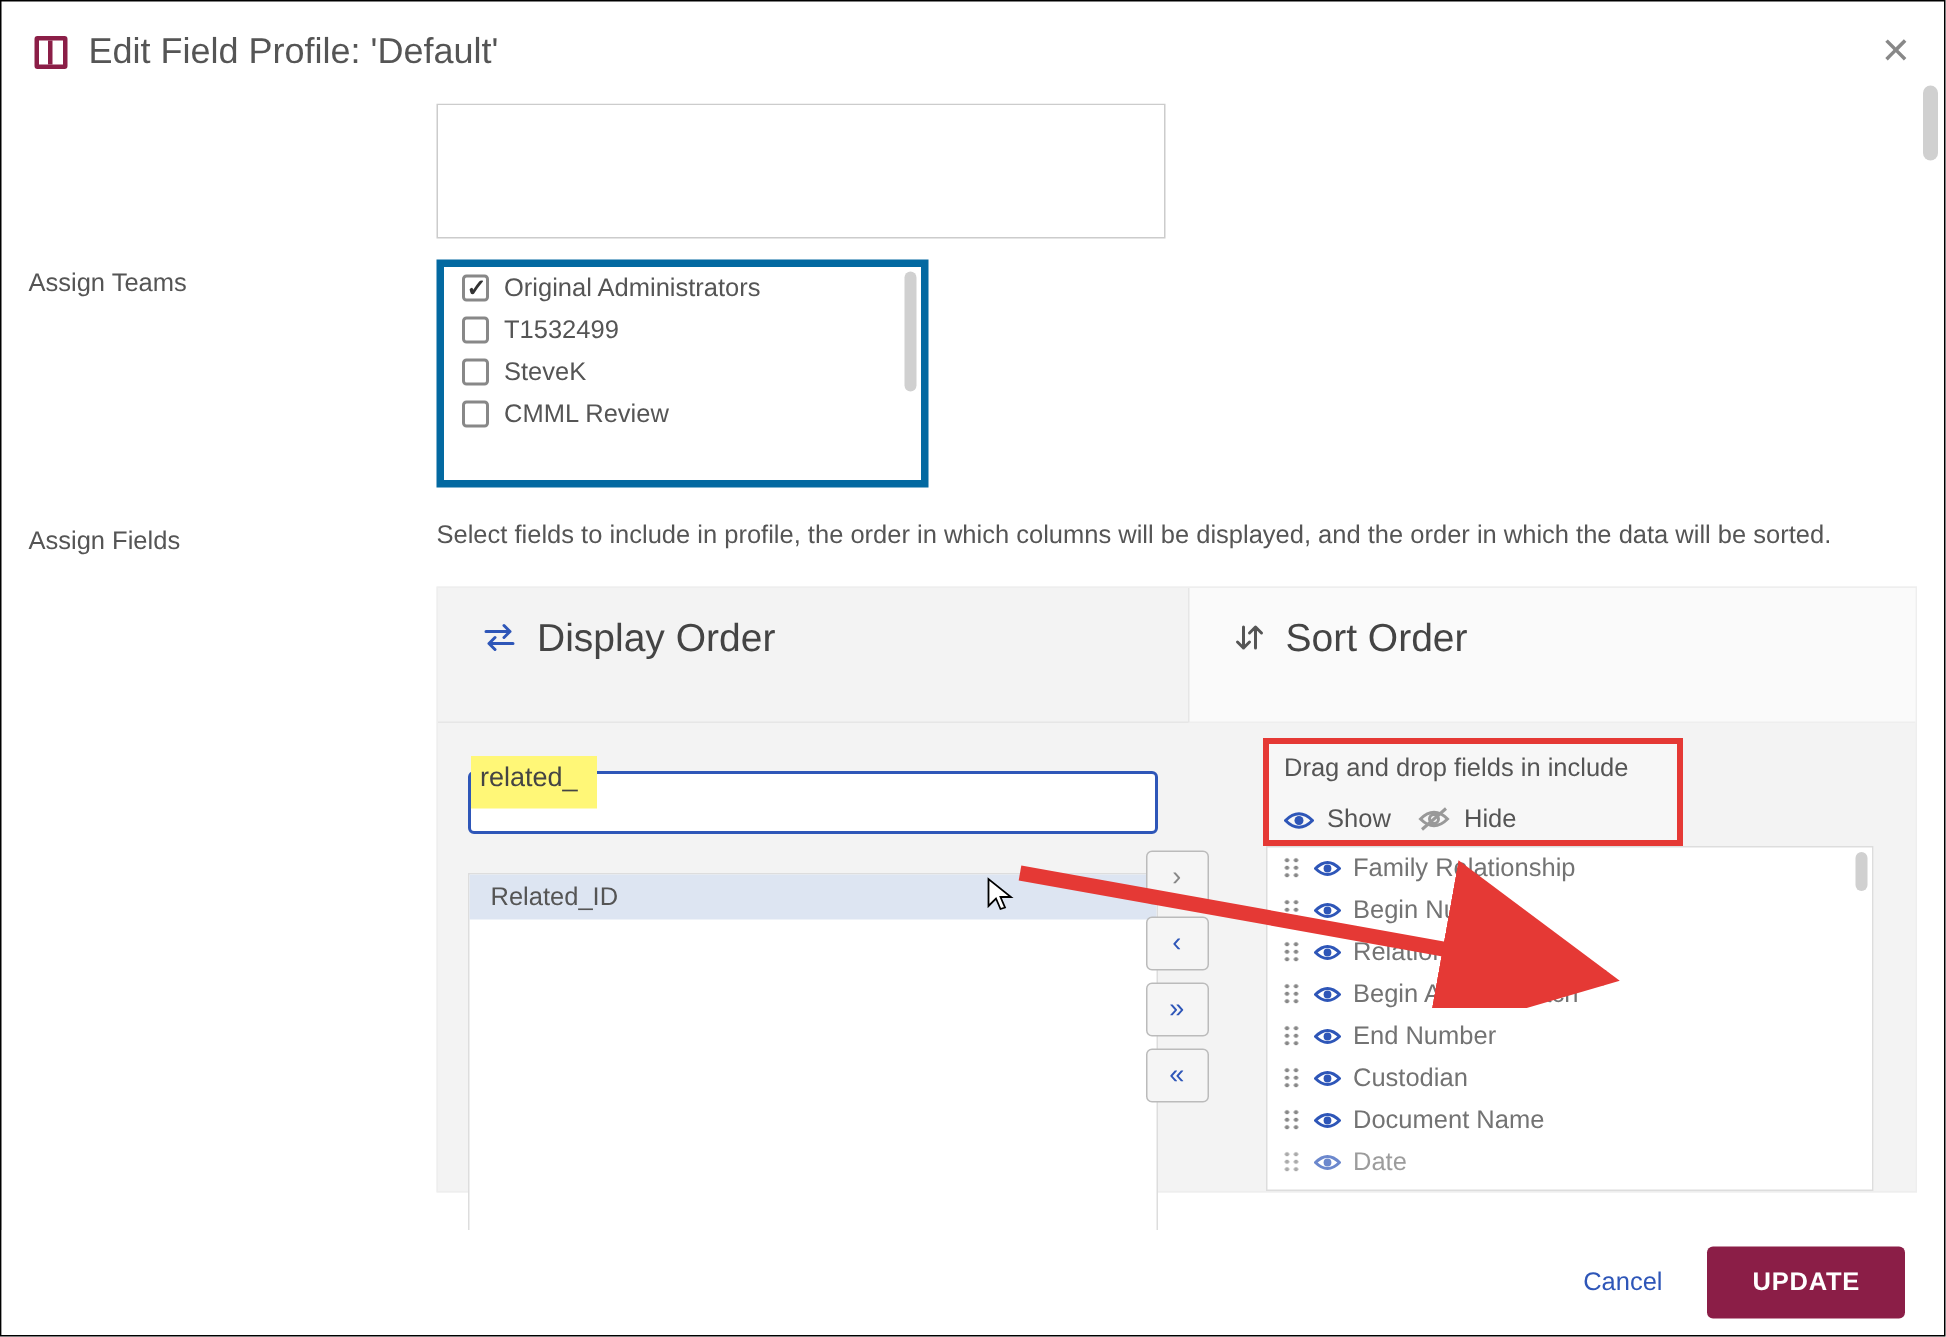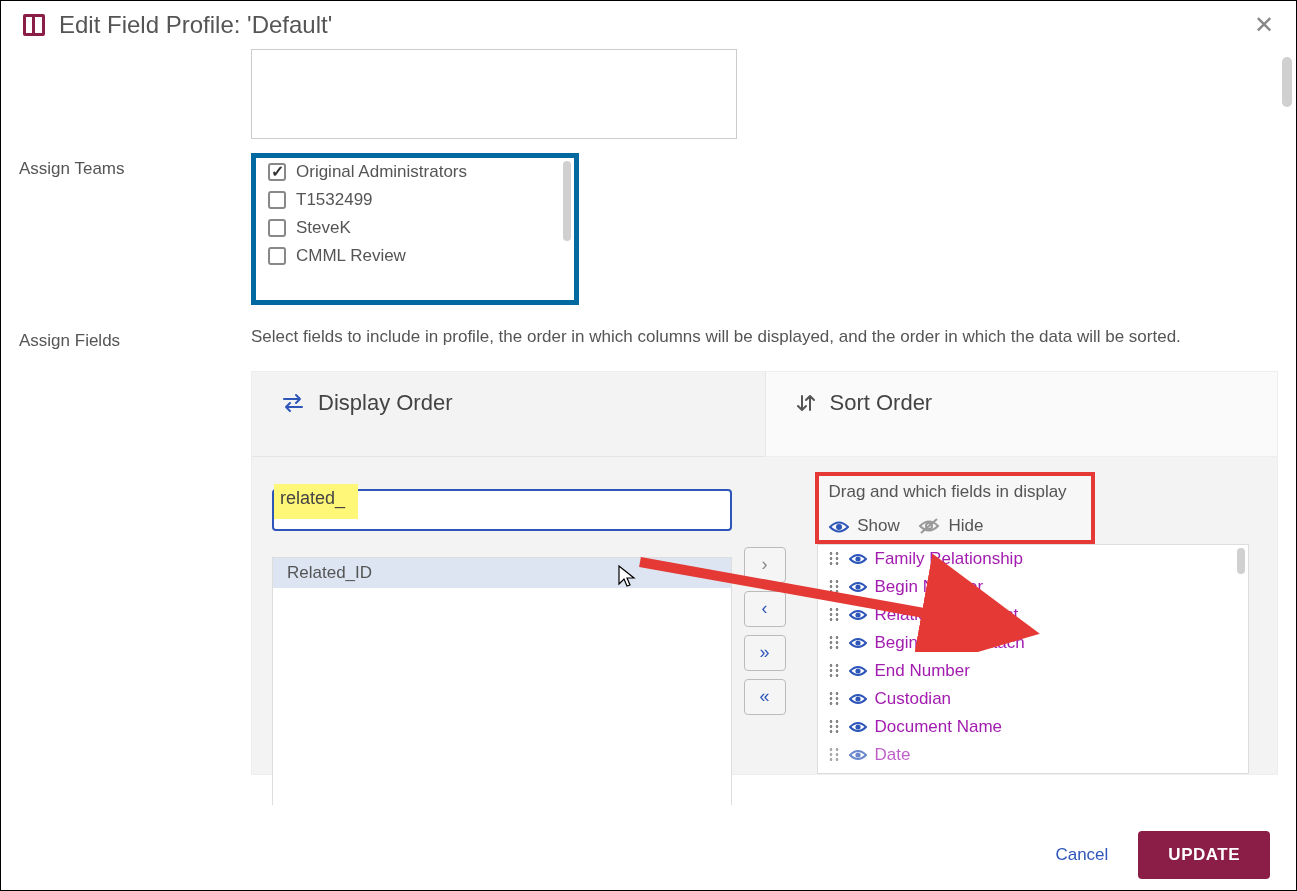--- a/index.html
+++ b/index.html
@@ -11,21 +11,21 @@
     background: #fff;
     width: 1297px;
     height: 891px;
     border: 1px solid #000;
     position: relative;
     overflow: hidden;
   }
   .modal-header {
     display: flex;
     align-items: center;
-    padding: 10px 22px;
+    padding: 20px 22px;
     font-size: 24px;
     color: #555;
   }
   .modal-header .title-icon {
     width: 22px; height: 22px;
     border: 3px solid #8b1e47;
     border-radius: 2px;
     margin-right: 14px;
     position: relative;
     background: #fff;
@@ -45,20 +45,21 @@
   }
   .modal-body {
     padding: 0 18px 0 18px;
     height: 756px;
     overflow: hidden;
     position: relative;
   }
   .row {
     display: flex;
     margin-top: 6px;
+    gap: 40px;
   }
   .row-label {
     width: 232px;
     flex: 0 0 232px;
     color: #555;
     font-size: 17px;
     padding-top: 6px;
   }
   .row-content { flex: 1; }
   .plain-box {
@@ -119,21 +120,21 @@
     height: 404px;
     position: relative;
   }
   .panel-left, .panel-right {
     flex: 1 1 50%;
     padding: 0;
     position: relative;
   }
   .panel-head {
     padding: 18px 30px 40px 30px;
-    font-size: 22px;
+    font-size: 26px;
     color: #444;
     display: flex;
     align-items: center;
     gap: 14px;
     background: #f3f3f3;
     border-bottom: 1px solid #e6e6e6;
   }
   .panel-right .panel-head {
     background: #fafafa;
     border-bottom-color: #eee;
@@ -232,21 +233,21 @@
     background: #fff;
     border: 1px solid #ddd;
     overflow: hidden;
   }
   .sel-item {
     display: flex;
     align-items: center;
     gap: 8px;
     padding: 4px 10px;
     font-size: 17px;
-    color: #a21caf;
+    color: #737373;
   }
   .drag-handle {
     width: 13px; height: 15px;
     display: inline-block;
     background:
       radial-gradient(circle, #888 1.3px, transparent 1.6px) 0 0/6px 5px;
   }
   .eye-icon svg { display: block; }
   .sel-scroll {
     position: absolute; right: 3px; top: 3px;
@@ -382,21 +383,21 @@
           <div class="panel-head">
             <span class="sort-icon">
               <svg width="20" height="20" viewBox="0 0 20 20">
                   <path d="M6 3 V17 M6 17 L2 13 M6 17 L10 13 M14 17 V3 M14 3 L10 7 M14 3 L18 7" stroke="#555" stroke-width="2" fill="none" stroke-linecap="round"></path>
                 </svg>
             </span>
             <span>Sort Order</span>
           </div>
 
           <div class="drag-help-box">
-            <div class="drag-help-line1">Drag and which fields in display</div>
+            <div class="drag-help-line1">Drag and drop fields in include</div>
             <div class="show-hide-row">
               <span class="eye-show">
                 <svg width="20" height="14" viewBox="0 0 20 14">
                     <path d="M1 7 Q10 -2 19 7 Q10 16 1 7 Z" fill="none" stroke="#2e56b8" stroke-width="2"></path>
                     <circle cx="10" cy="7" r="3" fill="#2e56b8"></circle>
                   </svg>
                 <span>Show</span>
               </span>
               <span class="eye-hide">
                 <svg width="22" height="16" viewBox="0 0 22 16">

